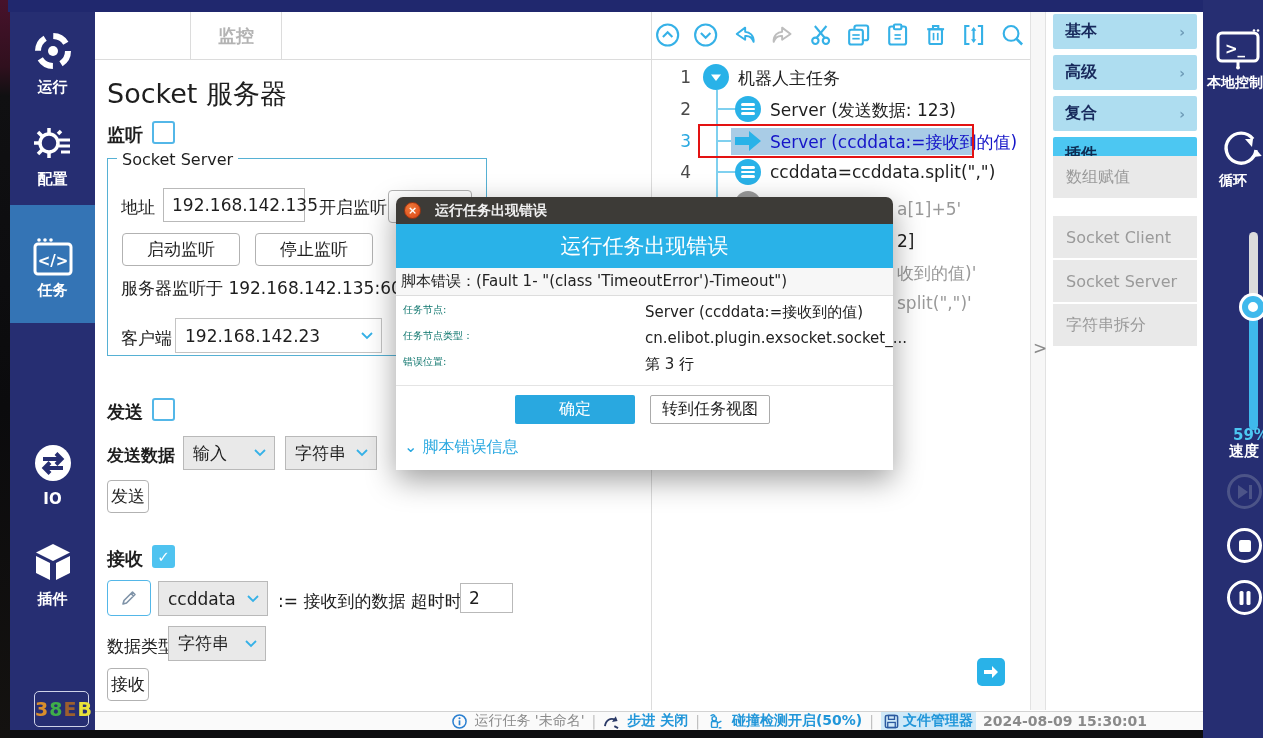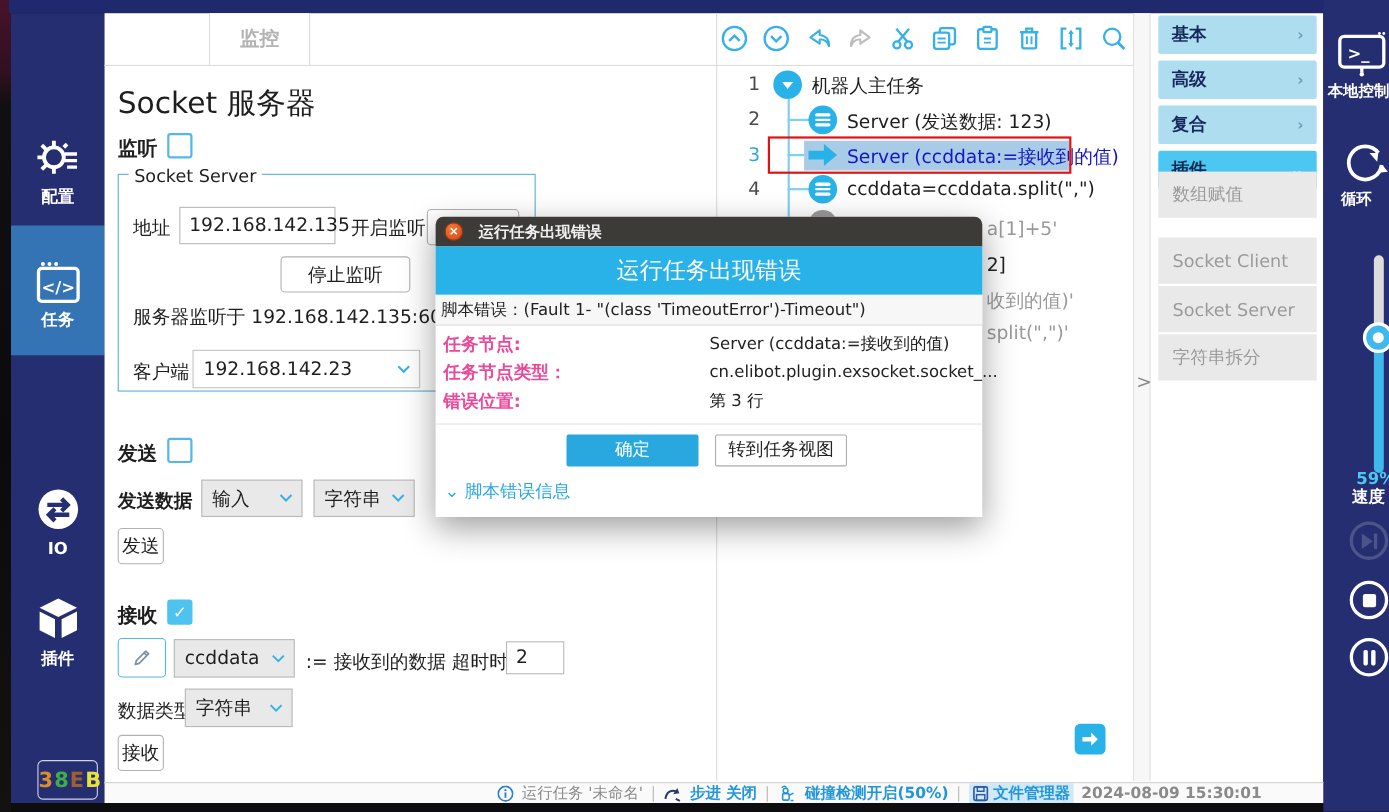--- a/index.html
+++ b/index.html
@@ -99,21 +99,21 @@
   .dlg-titlebar { position:absolute; left:0; top:0; width:497px; height:27px; background:#3d3b37;
     border-radius:7px 7px 0 0; display:flex; align-items:center; }
   .dlg-close { width:17px; height:17px; border-radius:50%; margin-left:8px;
     background:radial-gradient(circle at 35% 30%, #f07a3a, #d94415); border:1px solid #9c3410;
     color:#fff; font-size:11px; line-height:15px; text-align:center; font-weight:bold; }
   .dlg-title { color:#f0f0f0; font-size:14px; font-weight:bold; margin-left:14px; }
   .dlg-band { position:absolute; left:0; top:27px; width:497px; height:44px; background:#29b2e8;
     color:#fff; font-size:21px; text-align:center; line-height:44px; }
   .dlg-errline { position:absolute; left:0; top:71px; width:497px; height:28px; background:#f7f7f7;
     border-bottom:1px solid #ddd; font-size:15px; color:#222; line-height:27px; padding-left:5px; white-space:nowrap; overflow:hidden; }
-  .dlg-row-label { position:absolute; left:7px; font-size:16px; color:#ec4899;font-weight:bold; }
+  .dlg-row-label { position:absolute; left:7px; font-size:10px; color:#0f766e; }
   .dlg-row-value { position:absolute; left:249px; font-size:15px; color:#222; white-space:nowrap; }
   .dlg-sep { position:absolute; left:0; top:188px; width:497px; height:1px; background:#e4e4e4; }
   .dlg-btn-ok { position:absolute; left:119px; top:198px; width:120px; height:29px; background:#29a8e0;
     color:#fff; font-size:16px; border:none; border-radius:2px; }
   .dlg-btn-goto { position:absolute; left:254px; top:198px; width:120px; height:29px; background:#fff;
     color:#222; font-size:16px; border:1px solid #ababab; border-radius:2px; }
   .dlg-link { position:absolute; left:8px; top:240px; color:#29a8e0; font-size:16px; }
 
   .hidden-ctl { left:388px; top:190px; width:84px; height:33px; border:1px solid #b2b2b2; border-radius:4px; background:#fff; z-index:1; }
 
@@ -123,20 +123,27 @@
 <body>
 
 <div id="screen">
 
   <div class="abs desk-left"></div>
   <div class="abs desk-bottom"></div>
   <div class="abs topbar"></div>
 
   <div class="abs sidebar">
 
+    <div class="side-item" style="top:16px;">
+      <svg width="46" height="46" viewBox="0 0 46 46" style="margin:0 auto;">
+        <circle cx="23" cy="23" r="15" fill="none" stroke="#fff" stroke-width="6" stroke-dasharray="15 8.5"></circle>
+        <circle cx="23" cy="23" r="5" fill="#fff"></circle>
+      </svg>
+      <span class="lbl">运行</span>
+    </div>
 
     <div class="side-item" style="top:108px;">
       <svg width="46" height="46" viewBox="0 0 46 46" style="margin:0 auto;">
         <circle cx="19" cy="23" r="9" fill="none" stroke="#fff" stroke-width="3.5"></circle>
         <g stroke="#fff" stroke-width="3.5">
           <line x1="19" y1="8" x2="19" y2="13"></line>
             <line x1="19" y1="33" x2="19" y2="38"></line>
           <line x1="4" y1="23" x2="9" y2="23"></line>
             <line x1="8" y1="12" x2="12" y2="16"></line>
           <line x1="8" y1="34" x2="12" y2="30"></line>
@@ -205,20 +212,21 @@
 
   <div class="abs hidden-ctl"></div>
 
   <div class="abs fieldset"></div>
   <div class="abs legend">Socket Server</div>
 
   <div class="abs plain" style="left:121px; top:196px;">地址</div>
   <div class="abs tinput" style="left:163px; top:188px; width:142px; height:34px;">192.168.142.135</div>
   <div class="abs plain" style="left:319px; top:196px;">开启监听</div>
 
+  <button class="abs btn" style="left:122px; top:233px; width:118px; height:33px;">启动监听</button>
   <button class="abs btn" style="left:255px; top:233px; width:118px; height:33px;">停止监听</button>
 
   <div class="abs plain" style="left:121px; top:277px;">服务器监听于 192.168.142.135:60006</div>
 
   <div class="abs plain" style="left:121px; top:327px;">客户端</div>
   <div class="abs dd white" style="left:175px; top:318px; width:207px; height:35px;">
     <span>192.168.142.23</span>
     <svg class="chev" width="12" height="8" viewBox="0 0 12 8">
         <polyline points="1,1 6,6 11,1" fill="none" stroke="#35b1e7" stroke-width="1.8"></polyline>
       </svg>

